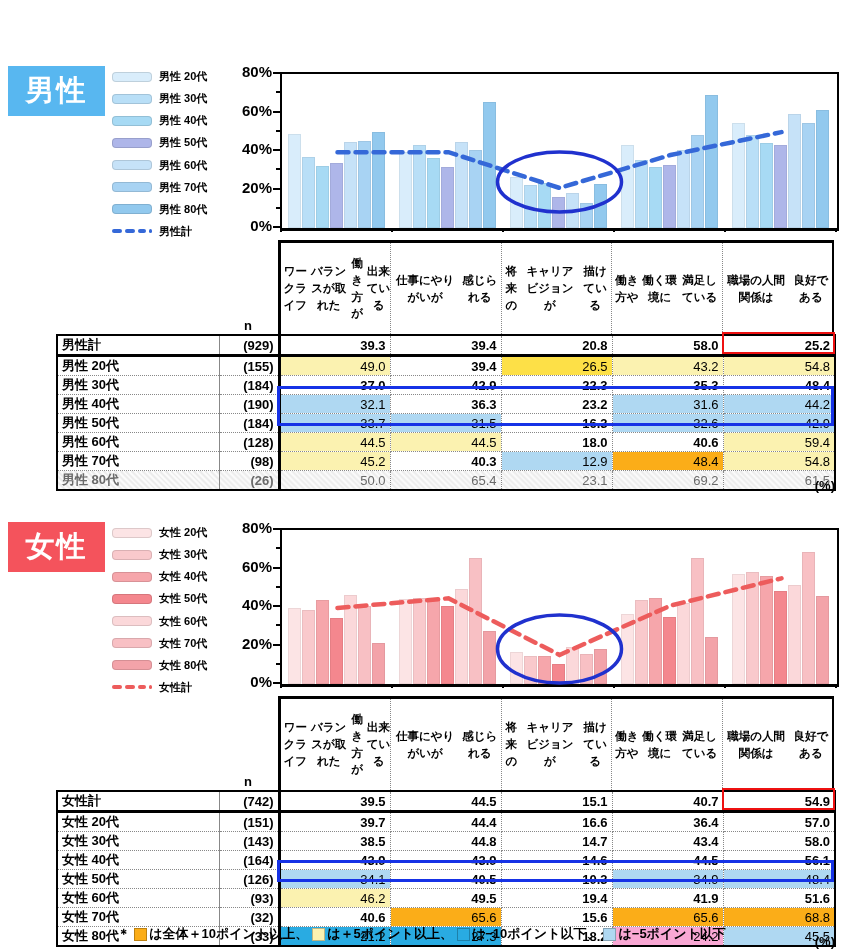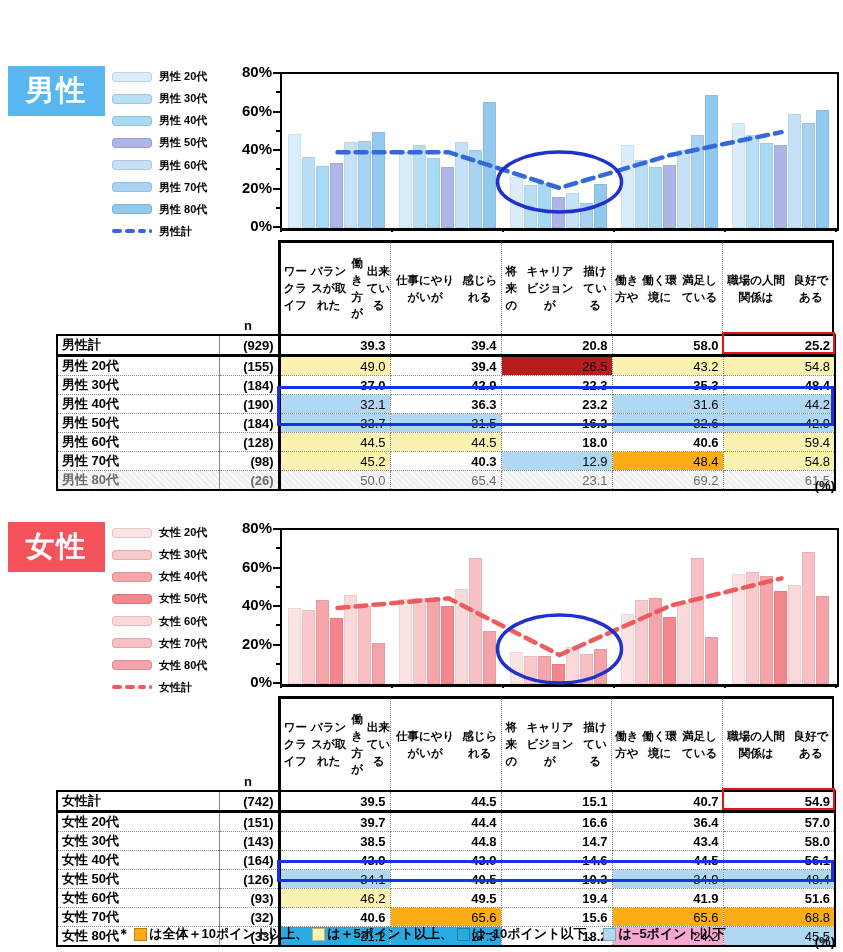--- a/index.html
+++ b/index.html
@@ -231,21 +231,21 @@
             <td class="val w">39.4</td>
             <td class="val w">20.8</td>
             <td class="val w">58.0</td>
             <td class="val last w">25.2</td>
           </tr>
           <tr class="r">
             <td class="lbl">男性 20代</td>
             <td class="ncol">(155)</td>
             <td class="val" style="background: rgb(251, 242, 176);">49.0</td>
             <td class="val w">39.4</td>
-            <td class="val" style="background: #b91c1c; margin-top: 48px;">26.5</td>
+            <td class="val" style="background: #fde047; margin-top: 48px;">26.5</td>
             <td class="val" style="background: rgb(251, 242, 176);">43.2</td>
             <td class="val last" style="background: rgb(251, 242, 176);">54.8</td>
           </tr>
           <tr class="r">
             <td class="lbl">男性 30代</td>
             <td class="ncol">(184)</td>
             <td class="val w">37.0</td>
             <td class="val w">42.9</td>
             <td class="val w">22.3</td>
             <td class="val w">35.3</td>

